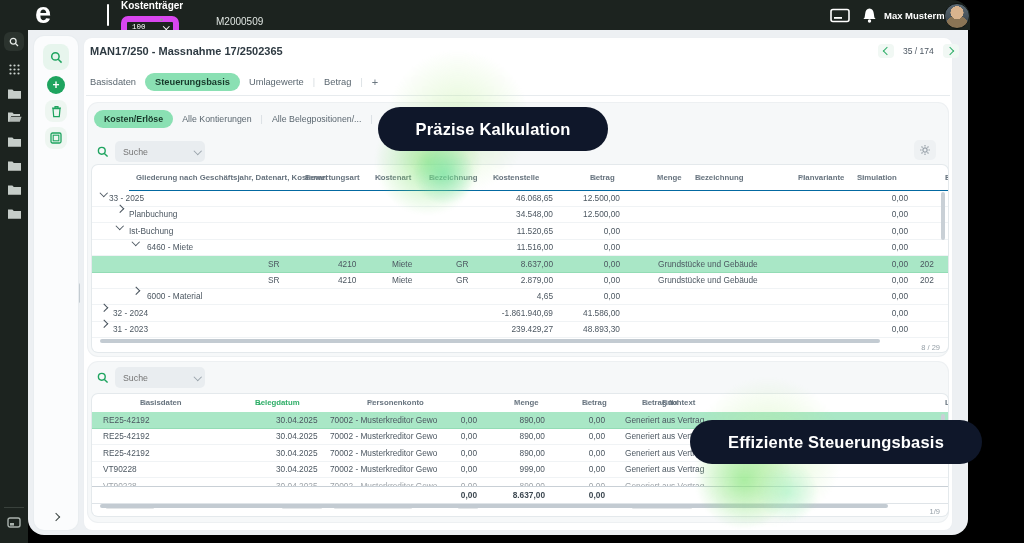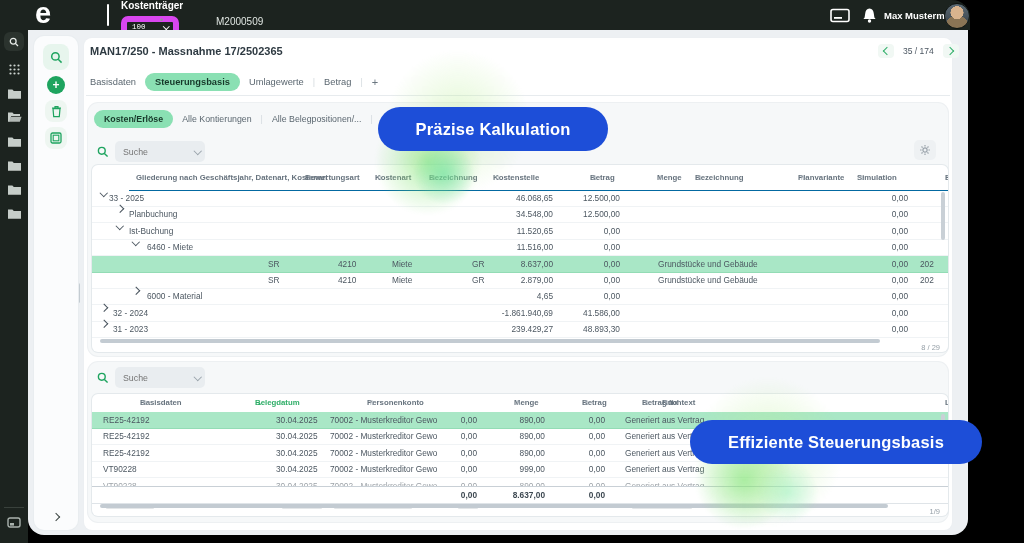--- a/index.html
+++ b/index.html
@@ -66,21 +66,21 @@
   .thead{position:absolute;left:17px;top:0;width:100%;border-bottom:1px solid #0369a1;font-size:7.8px;font-weight:bold;color:#67737e;margin-left:20px;}
   .t1 .thead{height:25px;line-height:25px;}
   .t2 .thead{height:18px;line-height:18px;}
   .thead span{position:absolute;top:0;white-space:nowrap;}
   .sort{font-size:6.3px;color:#a7b0b8;font-weight:normal;margin-left:2px;}
   .grn{color:#2fae68;}
   .row{position:absolute;left:0;width:856px;height:16.4px;border-bottom:1px solid #f0f3f5;font-size:8.3px;color:#4c5761;}
   .row>span{position:absolute;top:0;line-height:16.4px;white-space:nowrap;}
   .sel{background:#a9e7c6;border-bottom:1px solid #93dcb5;}
   
-  .x-bew{left:176px;} .x-ka{left:246px;text-align:center;} .x-bez{left:300px;} .x-ks{left:380px;text-align:center;}
+  .x-bew{left:176px;} .x-ka{left:246px;text-align:center;} .x-bez{left:300px;} .x-ks{left:364px;text-align:center;}
   .x-betrag{left:378px;width:83px;text-align:right;}
   .x-menge{left:458px;width:70px;text-align:right;}
   .x-bez2{left:566px;}
   .x-fix{left:746px;width:70px;text-align:right;}
   .x-peri{left:828px;width:26px;overflow:hidden;}
   .cv{display:inline-block;width:4.5px;height:4.5px;border-right:1.2px solid #49545e;border-bottom:1.2px solid #49545e;position:absolute;top:5.5px;}
   .cv.d{transform:rotate(45deg);}
   .cv.r{transform:rotate(-45deg);}
   
   .y-nr{left:11px;} .y-dat{left:184px;} .y-kto{left:238px;}
@@ -91,21 +91,21 @@
   .totrow{position:absolute;left:0;top:92px;width:856px;height:16px;background:#fff;border-top:1px solid #c9d0d6;border-bottom:1px solid #dfe4e8;
           font-size:8.3px;font-weight:bold;color:#3e4952;z-index:5;}
   .totrow>span{position:absolute;top:0;line-height:16px;}
   .hscroll{position:absolute;height:4px;background:#c3cbd2;border-radius:2px;}
   .vscroll{position:absolute;width:4px;background:#c9d0d6;border-radius:2px;}
   .count{position:absolute;font-size:7.5px;color:#949ea6;}
   .dash{position:absolute;height:3px;background:#9aa4ac;opacity:.28;border-radius:1px;}
   .clip{height:9px;overflow:hidden;opacity:.55;border-bottom:none;}
   
   .glow{position:absolute;border-radius:50%;pointer-events:none;z-index:40;filter:blur(1px);}
-  .badge{position:absolute;height:44px;background:#1d4ed8;border-radius:22px;color:#fff;z-index:50;
+  .badge{position:absolute;height:44px;background:#0f172a;border-radius:22px;color:#fff;z-index:50;
          display:flex;align-items:center;justify-content:center;font-size:16.5px;font-weight:600;letter-spacing:.2px;}
   .edge-scroll{position:absolute;left:77px;top:283px;width:3px;height:20px;background:#c4ccd2;border-radius:2px;}
   svg{display:block;}
 </style>
 </head>
 <body>
 
 <div class="topbar">
   <div class="logo">e</div>
   <div class="tb-sep"></div>

